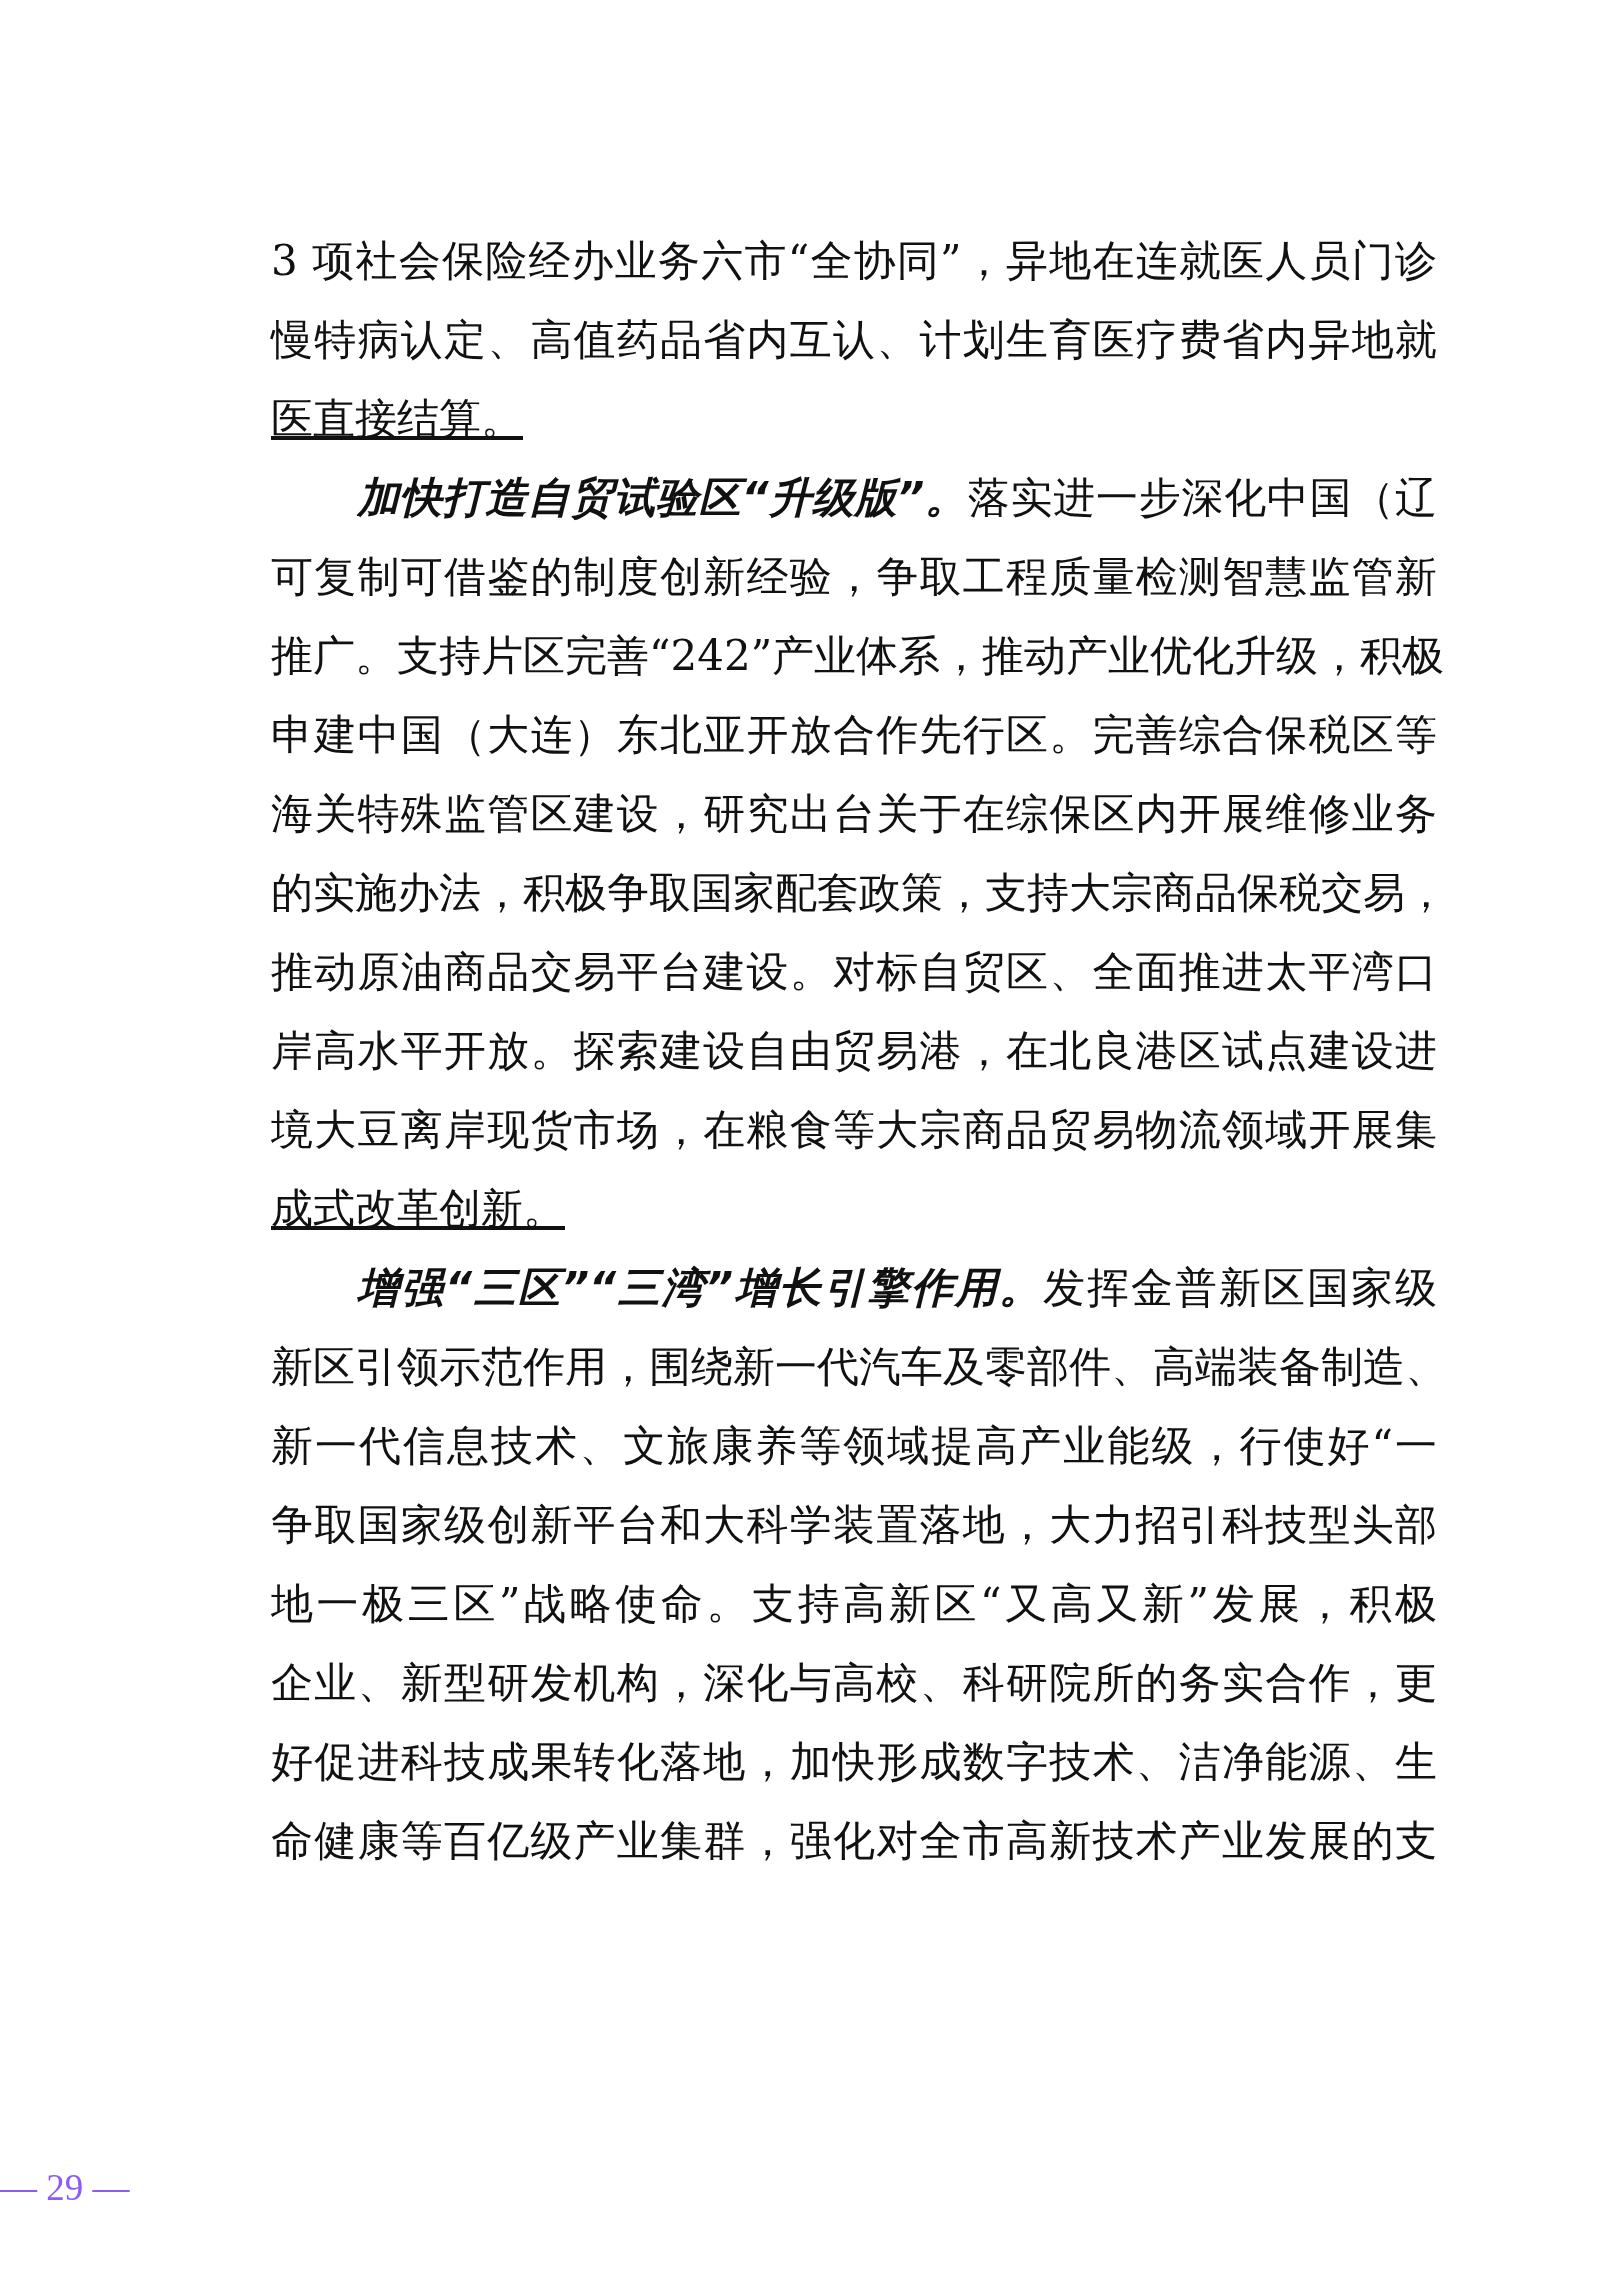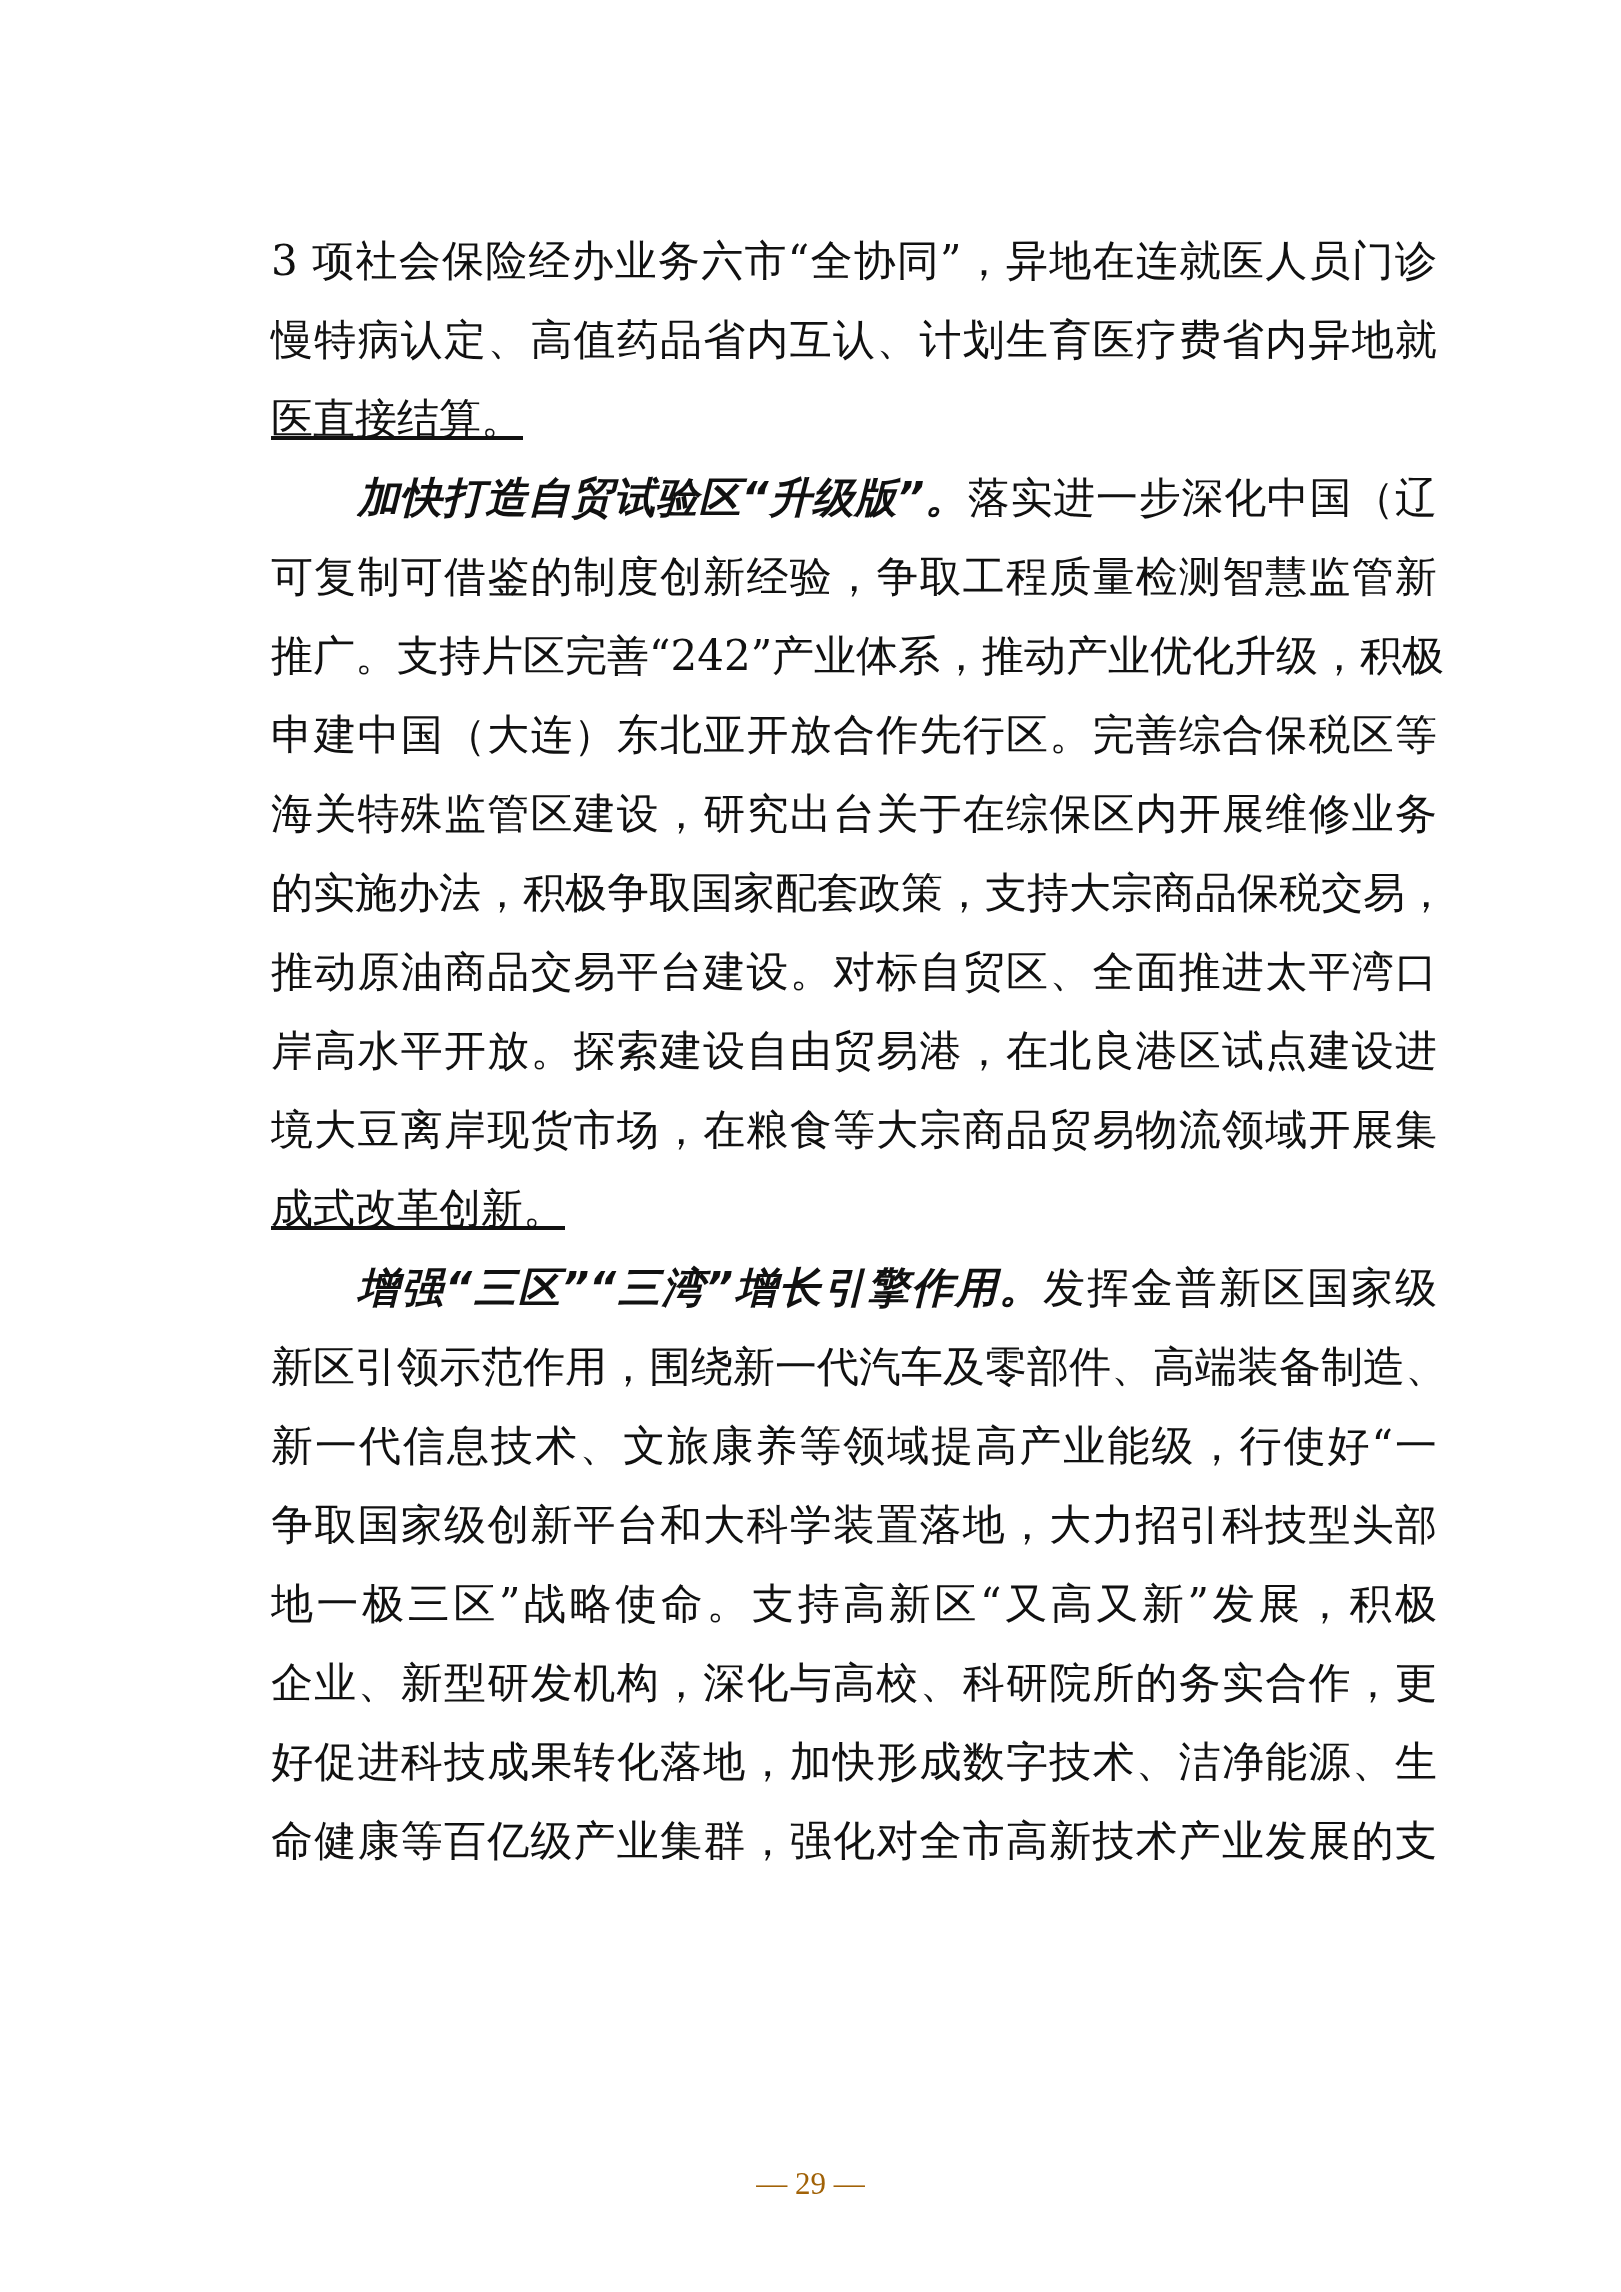--- a/index.html
+++ b/index.html
@@ -42,24 +42,24 @@
     .bold {
       font-weight: bold;
       font-family: "DejaVu Sans", "Liberation Sans", sans-serif;
       font-style: italic;
     }
     .page-number {
       position: absolute;
       left: 0;
       width: 1621px;
       top: 2166px;
-      text-align: center;
+      text-align: left;
       font-family: "Liberation Serif", "DejaVu Serif", serif;
-      font-size: 31px;
-      color: #a16207;
+      font-size: 37px;
+      color: #8b5cf6;
     }
   </style>
 </head>
 <body>
 
 <div class="page-body">
 
   <div>
     <span class="line">3 项社会保险经办业务六市“全协同”，异地在连就医人员门诊</span>
     <span class="line">慢特病认定、高值药品省内互认、计划生育医疗费省内异地就</span>

